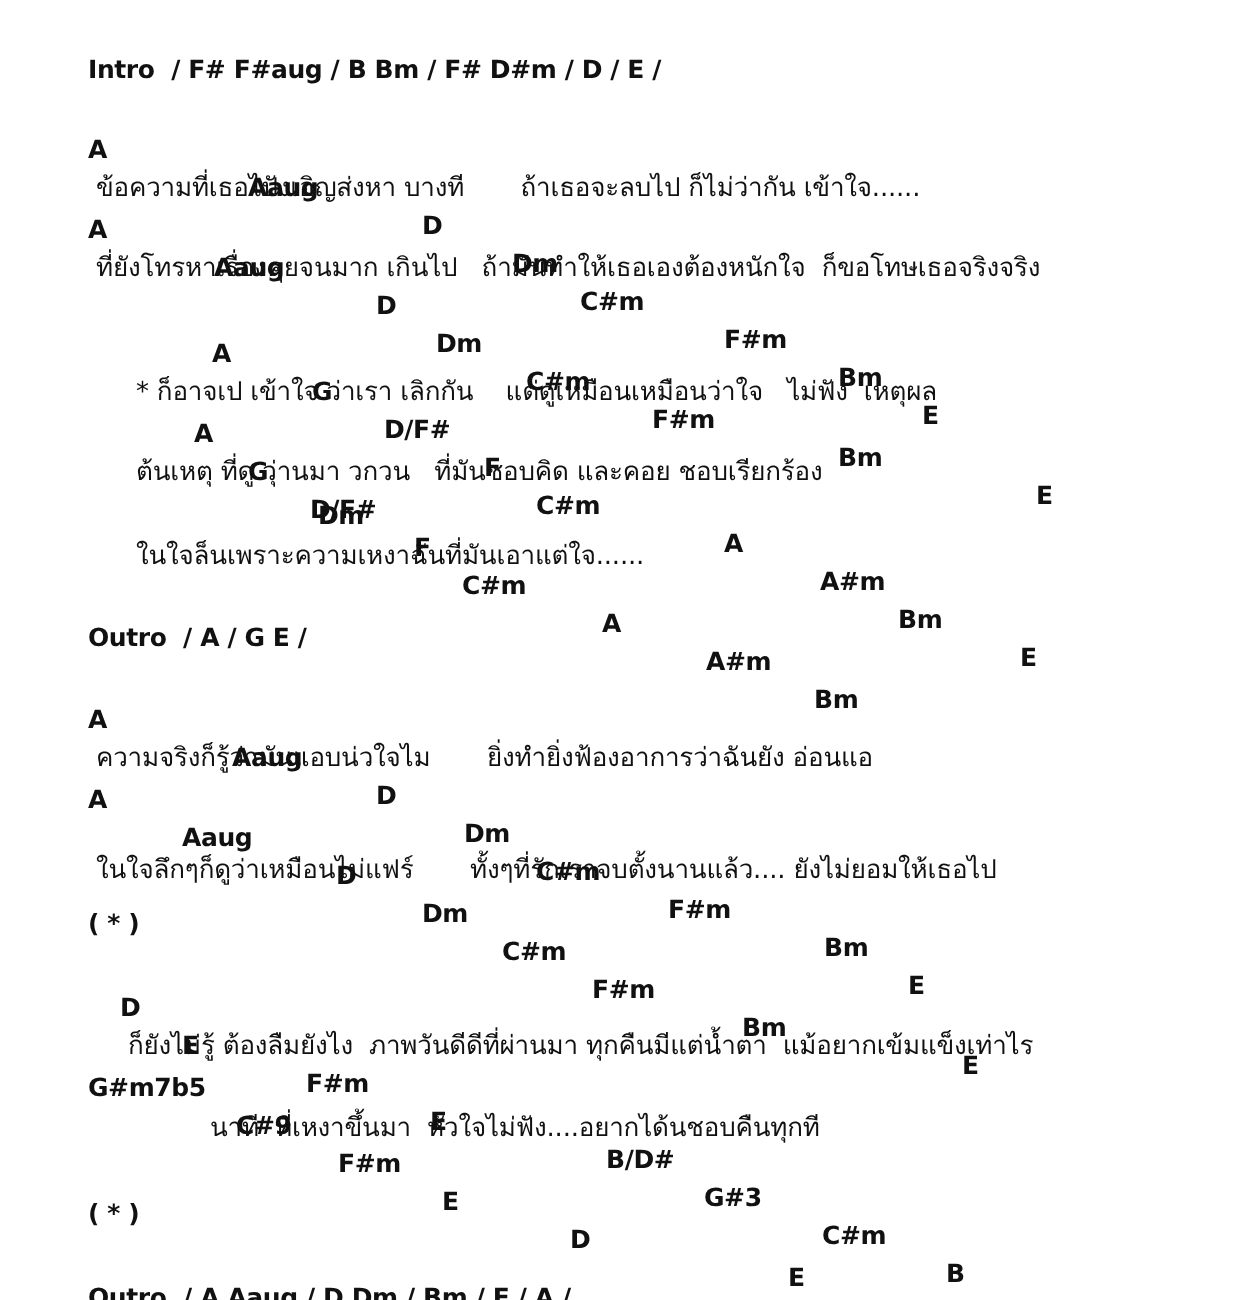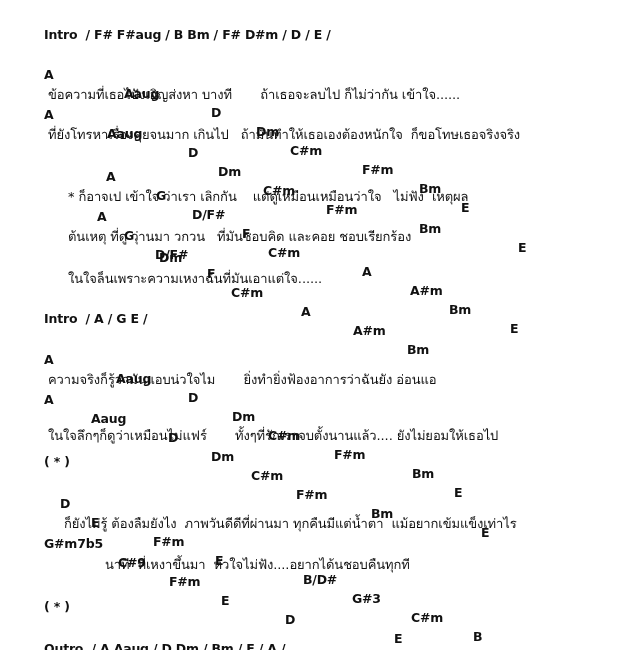--- a/index.html
+++ b/index.html
@@ -72,21 +72,21 @@
   <span class="lyric" style="left:68px">ต้นเหตุ ที่ดู วุ่านมา วกวน   ที่มันชอบคิด และคอย ชอบเรียกร้อง</span>
 </div>
 <div class="line" style="top:229px">
   <span class="chord" style="left:159px">Dm</span>
 </div>
 <div class="line" style="top:250px">
   <span class="lyric" style="left:68px">ในใจล็นเพราะความเหงาฉันที่มันเอาแต่ใจ......</span>
 </div>
 
 <div class="line" style="top:290px">
-  <span class="label" style="left:44px">Intro  / A / G E /</span>
+  <span class="label" style="left:44px">Outro  / A / G E /</span>
 </div>
 
 <div class="line" style="top:331px">
   <span class="chord" style="left:44px">A</span>
   <span class="chord" style="left:116px">Aaug</span>
   <span class="chord" style="left:188px">D</span>
   <span class="chord" style="left:232px">Dm</span>
   <span class="chord" style="left:268px">C#m</span>
   <span class="chord" style="left:334px">F#m</span>
   <span class="chord" style="left:412px">Bm</span>

